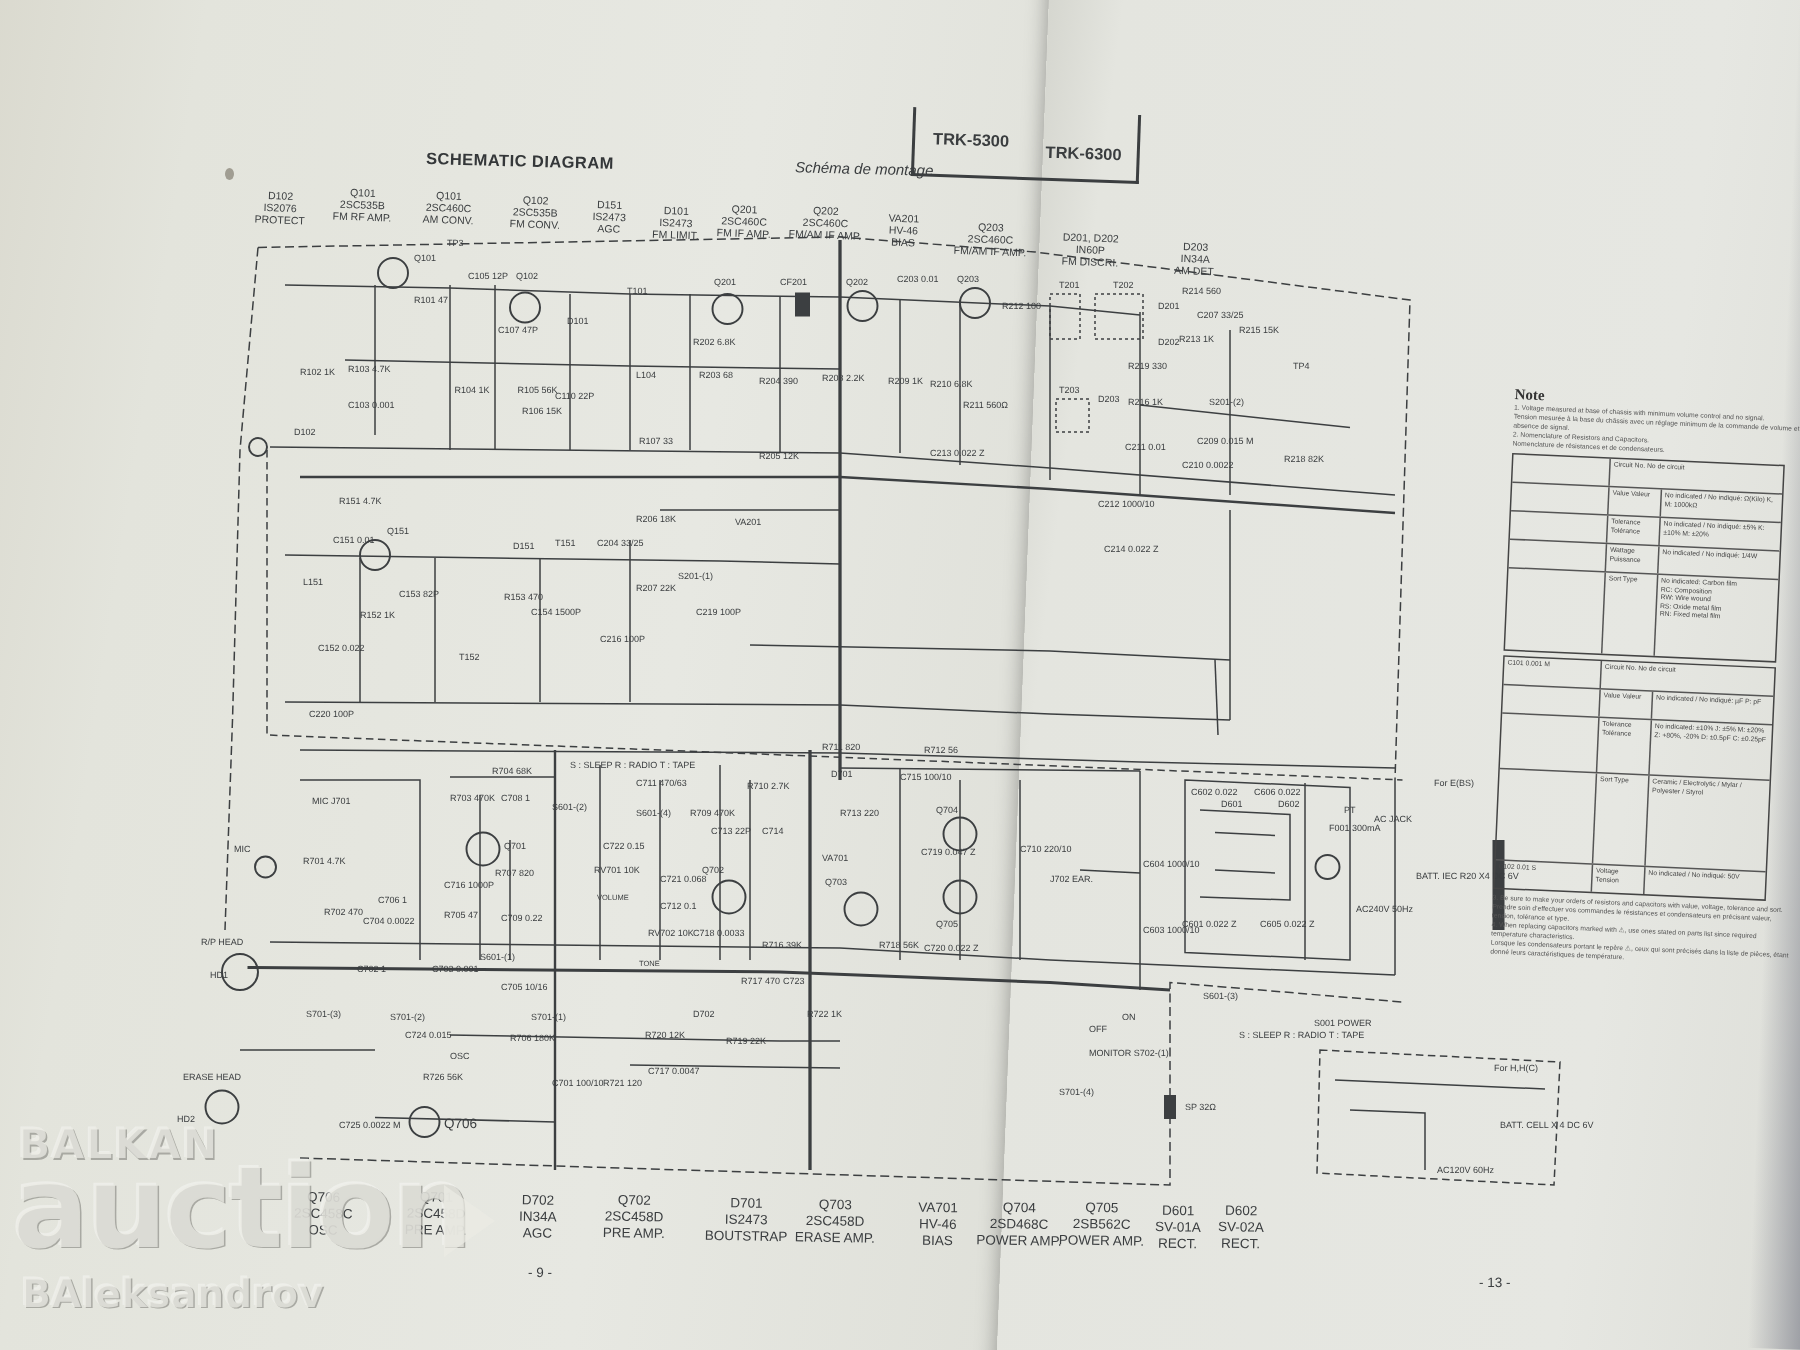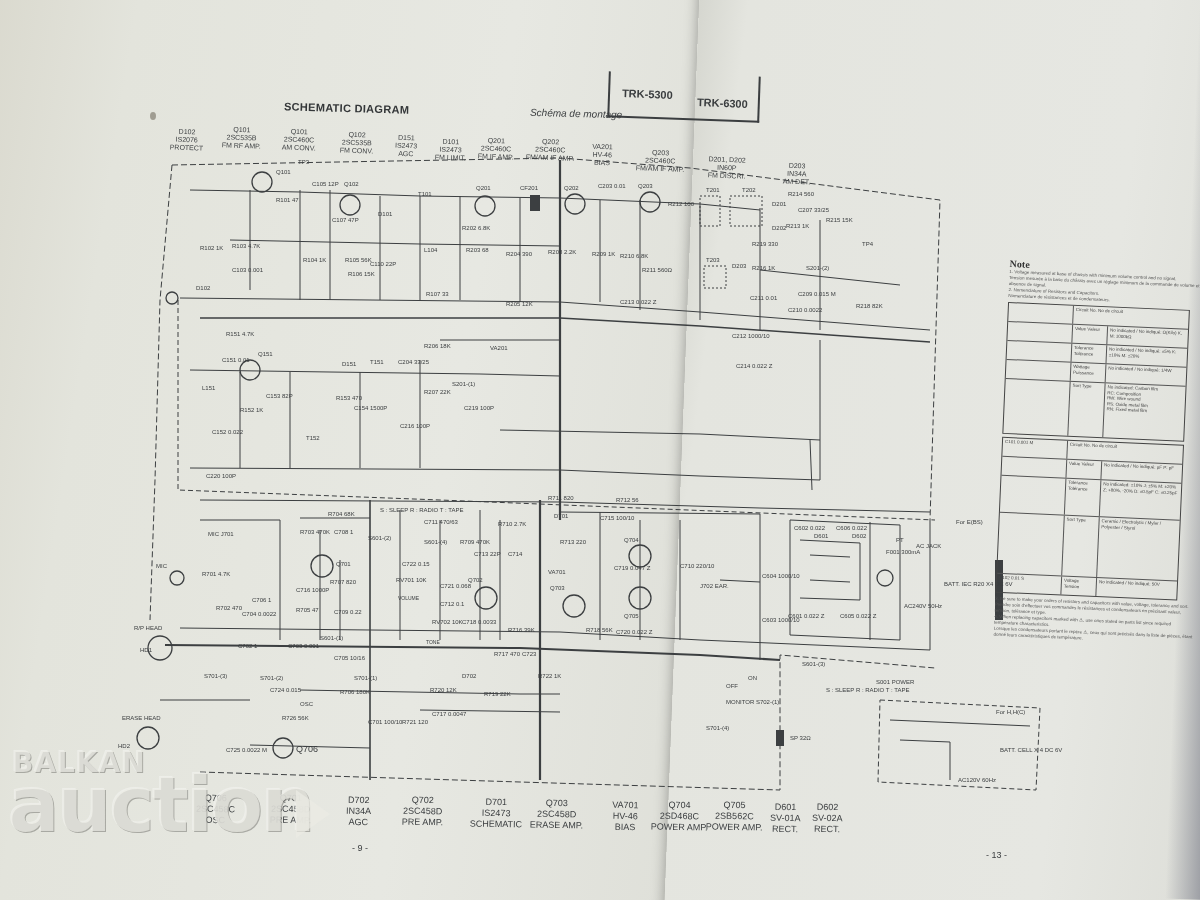--- a/index.html
+++ b/index.html
@@ -352,21 +352,21 @@
       <text x="996" y="714">For H,H(C)</text>
       <text x="958" y="782">AC120V 60Hz</text>
       <text x="1000" y="752">BATT. CELL X 4 DC 6V</text>
     </g>
   </svg>
 
   <div class="ftr" style="left:196px;top:793px"><span>Q706</span><br><span>2SC458C</span><br><span>OSC</span></div>
   <div class="ftr" style="left:270px;top:793px"><span>Q701</span><br><span>2SC458D</span><br><span>PRE AMP.</span></div>
   <div class="ftr" style="left:346px;top:795px"><span>D702</span><br><span>IN34A</span><br><span>AGC</span></div>
   <div class="ftr" style="left:402px;top:795px"><span>Q702</span><br><span>2SC458D</span><br><span>PRE AMP.</span></div>
-  <div class="ftr" style="left:470px;top:797px"><span>D701</span><br><span>IS2473</span><br><span>SCHEMATIC</span></div>
+  <div class="ftr" style="left:470px;top:797px"><span>D701</span><br><span>IS2473</span><br><span>BOUTSTRAP</span></div>
   <div class="ftr" style="left:530px;top:798px"><span>Q703</span><br><span>2SC458D</span><br><span>ERASE AMP.</span></div>
   <div class="ftr" style="left:612px;top:800px"><span>VA701</span><br><span>HV-46</span><br><span>BIAS</span></div>
   <div class="ftr" style="left:651px;top:800px"><span>Q704</span><br><span>2SD468C</span><br><span>POWER AMP.</span></div>
   <div class="ftr" style="left:706px;top:800px"><span>Q705</span><br><span>2SB562C</span><br><span>POWER AMP.</span></div>
   <div class="ftr" style="left:770px;top:802px"><span>D601</span><br><span>SV-01A</span><br><span>RECT.</span></div>
   <div class="ftr" style="left:812px;top:802px"><span>D602</span><br><span>SV-02A</span><br><span>RECT.</span></div>
 
   <div class="pagenum" style="left:352px;top:843px">- 9 -</div>
   <div class="pagenum" style="left:986px;top:850px">- 13 -</div>
 
@@ -444,13 +444,14 @@
     </div>
     <div class="note-text" style="margin-top:3px">3. Be sure to make your orders of resistors and capacitors with value, voltage, tolerance and sort.</div>
     <div class="note-text">Prendre soin d'effectuer vos commandes le résistances et condensateurs en précisant valeur, tension, tolérance et type.</div>
     <div class="note-text">4. When replacing capacitors marked with ⚠, use ones stated on parts list since required temperature characteristics.</div>
     <div class="note-text">Lorsque les condensateurs portant le repère ⚠, ceux qui sont précisés dans la liste de pièces, étant donné leurs caractéristiques de température.</div>
   </div>
 
   <div class="wm wm-balkan">BALKAN</div>
   <div class="wm wm-auction">auction</div>
   <div class="wm-play"></div>
+  <div class="wm wm-user">BAleksandrov</div>
 </div>
 
 </body></html>

